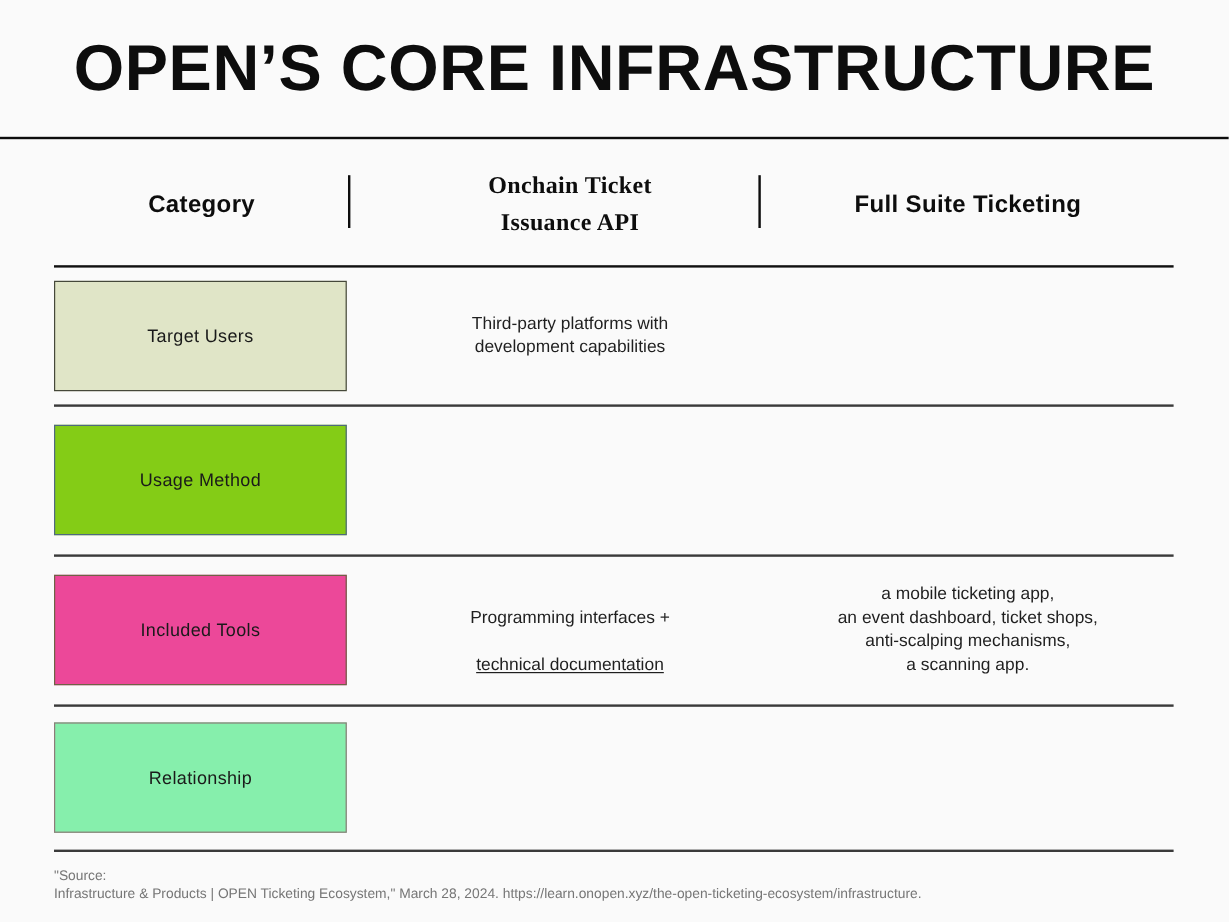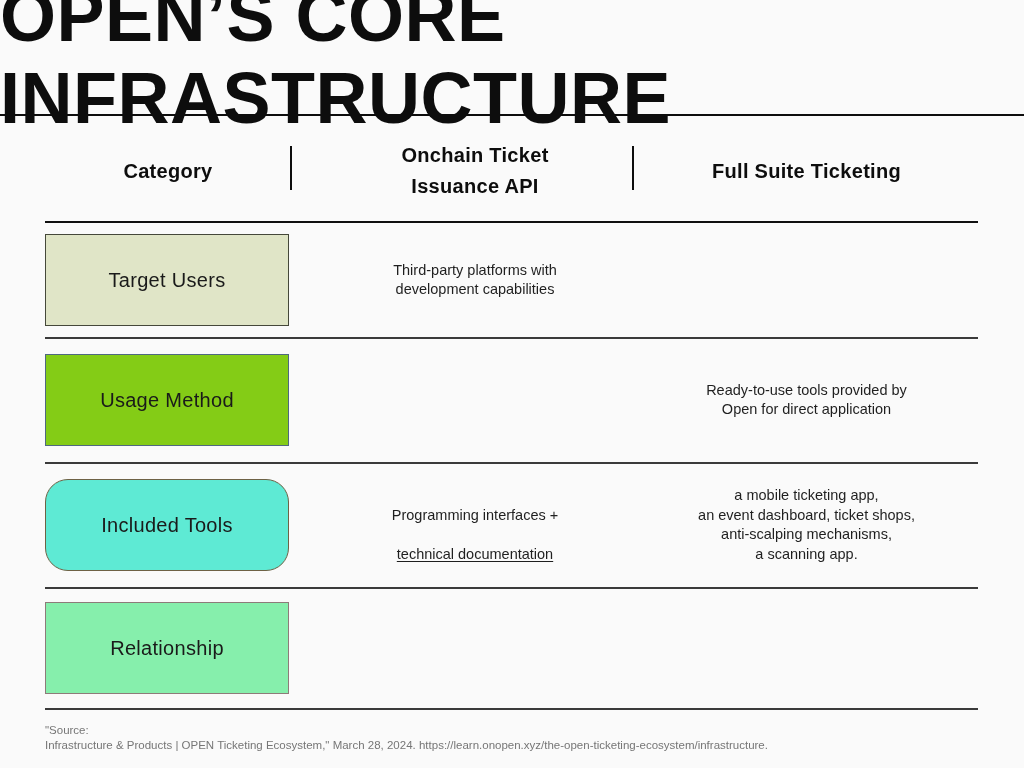--- a/index.html
+++ b/index.html
@@ -10,38 +10,38 @@
     font-family: "Liberation Sans", sans-serif;
     position: relative;
     overflow: hidden;
     color: #1c1c1c;
   }
 
   
   .title {
     position: absolute; top: 0; left: 0; width: 1024px; height: 114px;
     display: flex; align-items: center; justify-content: center;
-    font-size: 72px; font-weight: bold; letter-spacing: 0.5px;
+    font-size: 54px; font-weight: bold; letter-spacing: 0.5px;
     color: #0d0d0d; margin: 0;
   }
   .title-rule {
     position: absolute; top: 114px; left: 0; width: 1024px; height: 2px;
     background: #0d0d0d;
   }
 
   
   .th {
     position: absolute; top: 135px; height: 72px;
     display: flex; align-items: center; justify-content: center;
     font-weight: bold; font-size: 20px; letter-spacing: 0.3px;
     color: #0d0d0d; text-align: center;
     white-space: pre-line; line-height: 31px;
   }
   .th-cat   { left: 45px;  width: 246px; }
-  .th-api   { left: 303px; width: 344px; }
+  .th-api   { left: 303px; width: 344px; font-family: Liberation Serif, serif; }
   .th-suite { left: 640px; width: 333px; }
   .vdiv {
     position: absolute; top: 146px; height: 44px; width: 2px;
     background: #0d0d0d;
   }
   .vdiv-1 { left: 290px; }
   .vdiv-2 { left: 632px; }
   .head-rule {
     position: absolute; top: 221px; left: 45px; width: 933px; height: 2px;
     background: #101010;
@@ -65,21 +65,21 @@
   .row-4 { top: 588px; height: 120px; }
 
   .cat-cell {
     position: absolute; left: 45px; top: 0; width: 244px; height: 100%;
     display: flex; align-items: center;
   }
   .cat-box {
     width: 244px; height: 92px;
     border: 1.5px solid #444;
     display: flex; align-items: center; justify-content: center;
-    font-size: 20px; letter-spacing: 0.3px; color: #1a1a1a;
+    font-size: 15px; letter-spacing: 0.3px; color: #1a1a1a;
   }
   .text-cell {
     position: absolute; top: 0; height: 100%;
     display: flex; align-items: center; justify-content: center;
     text-align: center; font-size: 14.5px; line-height: 19.5px;
     color: #1f1f1f; white-space: pre-line;
   }
   .api-cell   { left: 303px; width: 344px; }
   .suite-cell { left: 640px; width: 333px; }
 
@@ -119,28 +119,26 @@
   </div>
   <div class="text-cell api-cell">Third-party platforms with
 development capabilities</div>
 </div>
 <div class="rule rule-a"></div>
 
 <div class="row row-2">
   <div class="cat-cell">
     <div class="cat-box" style="background: #84cc16; border-color: rgb(79, 104, 128);">Usage Method</div>
   </div>
-  <div class="text-cell suite-cell">Ready-to-use tools provided by
-Open for direct application</div>
 </div>
 <div class="rule rule-b"></div>
 
 <div class="row row-3">
   <div class="cat-cell">
-    <div class="cat-box" style="background: #5eead4; border-color: rgb(110, 98, 69); border-radius: 23px;">Included Tools</div>
+    <div class="cat-box" style="background: #ec4899; border-color: rgb(110, 98, 69);">Included Tools</div>
   </div>
   <div class="text-cell api-cell">
     <div>
       <span>Programming interfaces +</span><br>
       <a class="doc-link">technical documentation</a>
     </div>
   </div>
   <div class="text-cell suite-cell">a mobile ticketing app,
 an event dashboard, ticket shops,
 anti-scalping mechanisms,

